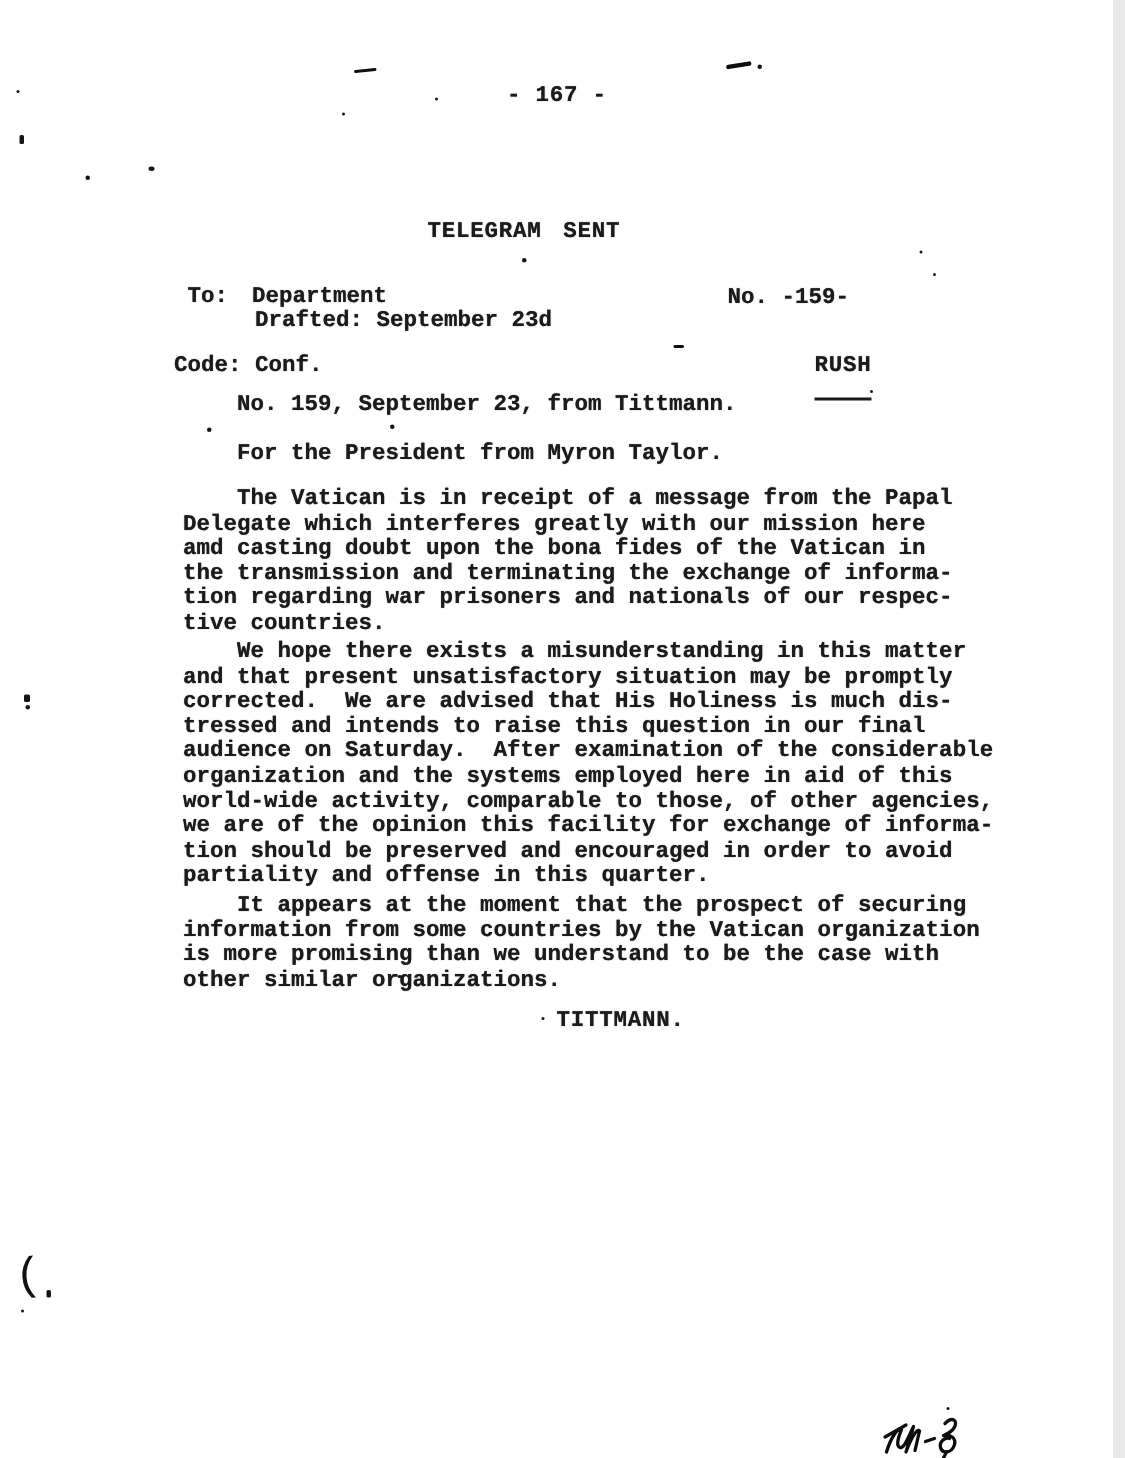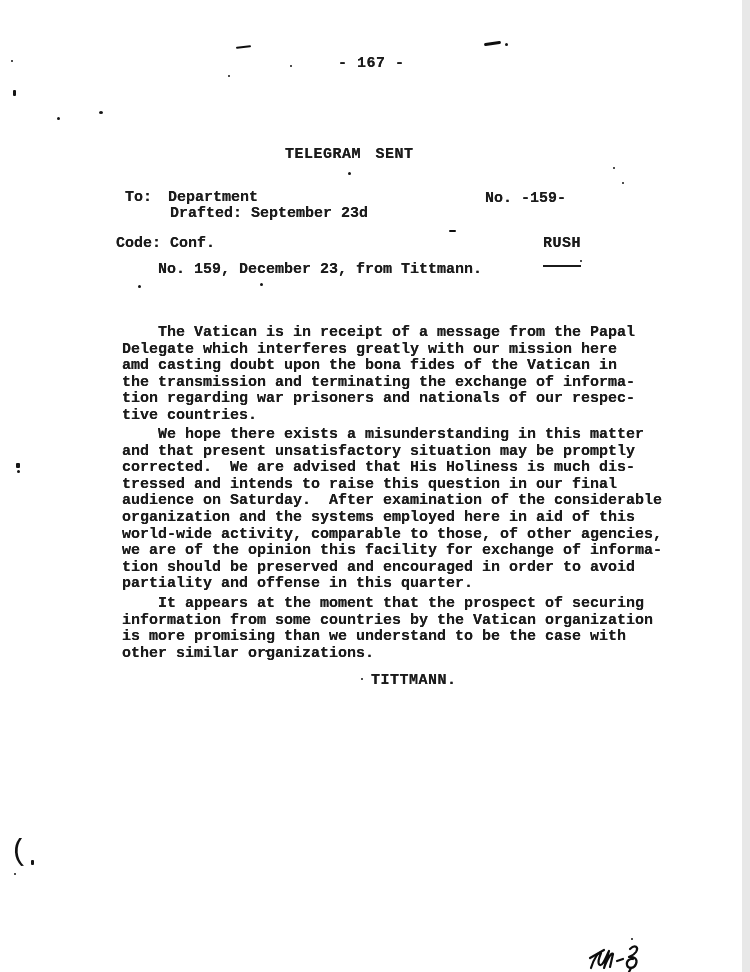--- a/index.html
+++ b/index.html
@@ -60,21 +60,22 @@
 
   <div class="t title" style="left:285px;top:147px;">TELEGRAM SENT</div>
 
   <div class="t" style="left:125px;top:190px;">To:</div>
   <div class="t" style="left:168px;top:190px;">Department</div>
   <div class="t" style="left:485px;top:191px;">No. -159-</div>
   <div class="t" style="left:170px;top:206px;">Drafted: September 23d</div>
   <div class="t" style="left:116px;top:236px;">Code: Conf.</div>
   <div class="t underlined" style="left:543px;top:236px;letter-spacing:.5px;">RUSH</div>
 
-  <pre class="t" style="left:122px;top:262px;">    No. 159, December 23, from Tittmann.</pre>
+  <pre class="t" style="left:122px;top:262px;">    No. 159, September 23, from Tittmann.</pre>
+  <pre class="t" style="left:122px;top:295px;">    For the President from Myron Taylor.</pre>
   <pre class="t" style="left:122px;top:325px;">    The Vatican is in receipt of a message from the Papal
 Delegate which interferes greatly with our mission here
 amd casting doubt upon the bona fides of the Vatican in
 the transmission and terminating the exchange of informa-
 tion regarding war prisoners and nationals of our respec-
 tive countries.</pre>
   <pre class="t" style="left:122px;top:427px;">    We hope there exists a misunderstanding in this matter
 and that present unsatisfactory situation may be promptly
 corrected.  We are advised that His Holiness is much dis-
 tressed and intends to raise this question in our final

